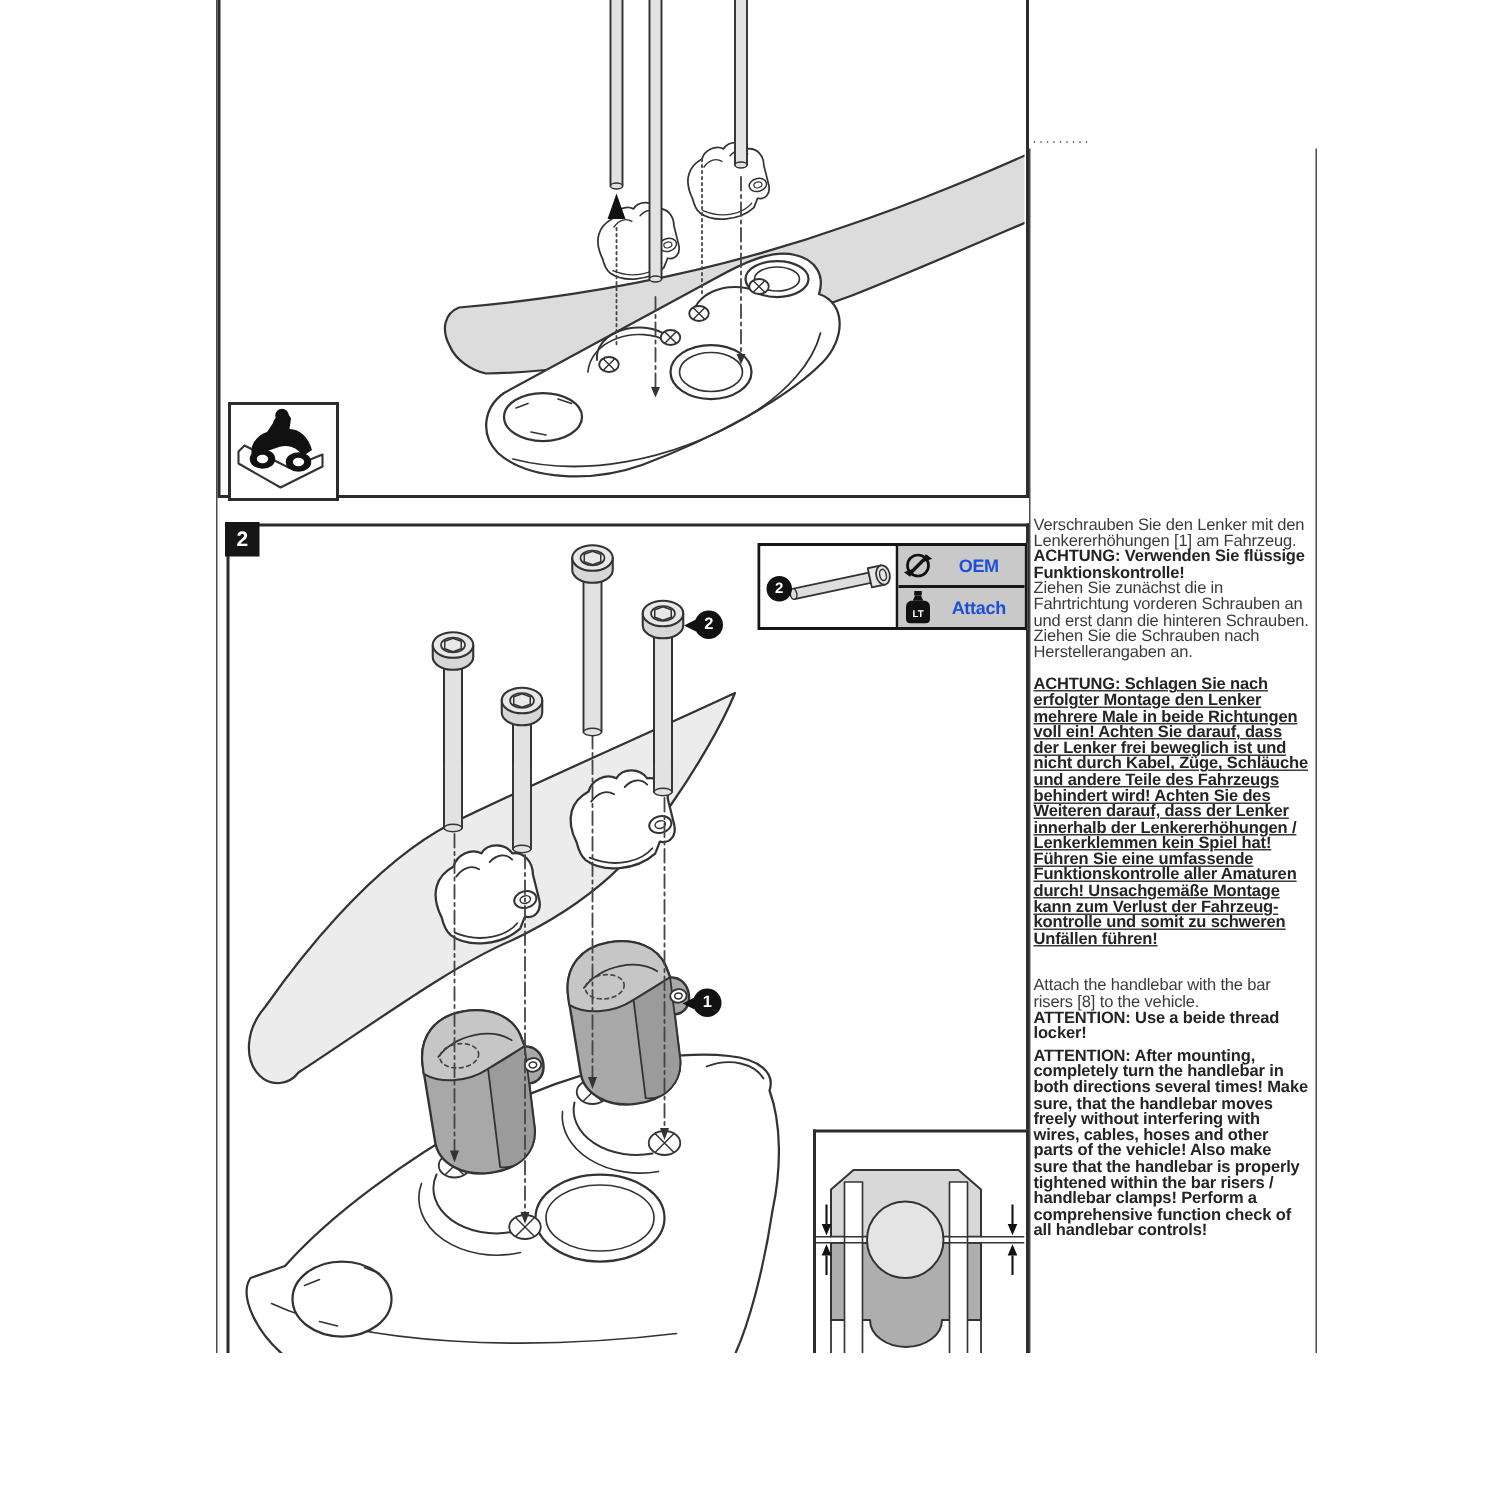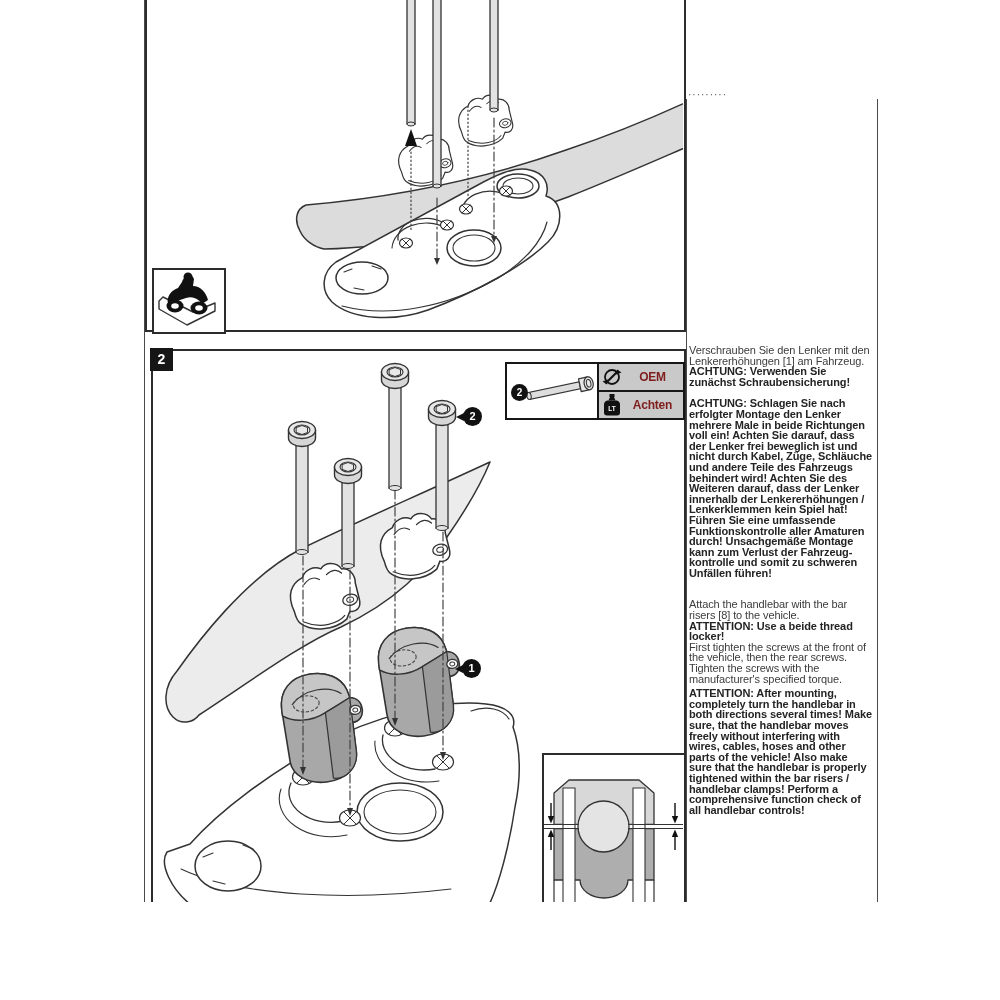--- a/index.html
+++ b/index.html
@@ -12,42 +12,42 @@
              color:#fff;font-weight:bold;font-size:14px;line-height:23px;text-align:center;z-index:6;}
   .absSvg{position:absolute;}
   
   .legend{position:absolute;left:505px;top:362px;width:176px;height:54px;border:2px solid #161616;
           background:#fff;display:flex;z-index:6;box-sizing:content-box;}
   .legend .partCell{flex:1;position:relative;background:#fff;}
   .legend .specCol{width:84px;border-left:2px solid #161616;display:flex;flex-direction:column;}
   .legend .specRow{flex:1;background:#c9c9c9;display:flex;align-items:center;}
   .legend .specRow.first{border-bottom:2px solid #161616;}
   .legend .icoBox{width:26px;display:flex;justify-content:center;}
-  .legend .specLabel{flex:1;text-align:center;font-weight:bold;font-size:12px;color:#7f1d1d;
+  .legend .specLabel{flex:1;text-align:center;font-weight:bold;font-size:12px;color:#1d4ed8;
                      letter-spacing:-0.2px;padding-right:3px;}
   .badge{position:absolute;width:17px;height:17px;border-radius:50%;background:#111;color:#fff;
          font-size:10px;font-weight:bold;line-height:17px;text-align:center;}
   
   .callout{position:absolute;width:19px;height:19px;border-radius:50%;background:#111;color:#fff;
            font-size:11px;font-weight:bold;line-height:19px;text-align:center;z-index:7;}
   .callout::before{content:"";position:absolute;left:-7px;top:5.5px;border-top:4px solid transparent;
            border-bottom:4px solid transparent;border-right:8px solid #111;}
   
   .motoBox{position:absolute;left:152px;top:268px;width:70px;height:62px;border:2px solid #2c2c2c;
            background:#fff;z-index:5;}
   
   .insetBox{position:absolute;left:542px;top:753px;width:140px;height:149px;
             border:2px solid #2c2c2c;border-bottom:none;background:#fff;z-index:5;}
   
   .textcol{position:absolute;left:689px;top:345px;width:184px;font-size:11px;line-height:10.6px;
            letter-spacing:-0.1px;color:#3b3b3b;z-index:4;}
   .textcol .seg{display:block;}
   .textcol .b{font-weight:bold;color:#242424;}
   .p-de1{margin:0 0 11px 0;}
-  .p-de2{margin:0 0 21px 0;}
+  .p-de2{margin:0 0 21px 0;text-decoration:underline;}
   .p-en1{margin:0 0 4px 0;}
   .p-en2{margin:0;}
   .clippedLine{position:absolute;left:688px;top:90px;width:60px;height:8px;overflow:hidden;
                font-size:10px;line-height:10px;color:#555;letter-spacing:1px;z-index:3;}
   .bottomMask{position:absolute;left:0;top:902px;width:1000px;height:98px;background:#fff;z-index:20;}
   svg{display:block;}
 </style>
 </head>
 <body>
 
@@ -310,21 +310,21 @@
       </div>
       <div class="specRow">
         <span class="icoBox">
           <svg width="16" height="22" viewBox="0 0 16 22">
             <rect x="5.5" y="0" width="5" height="3" fill="#111"></rect>
             <polygon points="6,3 10,3 11.5,6.5 4.5,6.5" fill="#111"></polygon>
             <path d="M3,6.5 h10 q3,1 3,4 v8 q0,3 -3,3 h-10 q-3,0 -3,-3 v-8 q0,-3 3,-4 z" fill="#111"></path>
             <text x="8" y="17" text-anchor="middle" font-size="6.5" font-weight="bold" fill="#fff" font-family="Liberation Sans, sans-serif">LT</text>
           </svg>
         </span>
-        <span class="specLabel">Achten</span>
+        <span class="specLabel">Attach</span>
       </div>
     </div>
   </div>
 
   <div class="insetBox">
     <svg width="139" height="148" viewBox="0 0 139 148">
       <g stroke="#333" stroke-width="1.3" stroke-linejoin="round" fill="none">
         <path d="M10,69.5 L10,38 L25,25 L95,25 L110,38 L110,69.5 Z" fill="#d8d8d8"></path>
         <path d="M10,73.5 L110,73.5 L110,125 L84,125 A24,18 0 0 1 36,125 L10,125 Z" fill="#aeaeae"></path>
         <path d="M10,125 V148 M110,125 V148" stroke-width="1.2"></path>
@@ -342,29 +342,29 @@
         <polygon points="3.8,82 10.2,82 7,74.5"></polygon>
         <polygon points="127.8,61 134.2,61 131,68.5"></polygon>
         <polygon points="127.8,82 134.2,82 131,74.5"></polygon>
       </g>
     </svg>
   </div>
 
   <div class="textcol">
     <p class="p-de1">
       <span class="seg">Verschrauben Sie den Lenker mit den Lenkererhöhungen [1] am Fahrzeug.</span>
-      <span class="seg b">ACHTUNG: Verwenden Sie zunächst Schraubensicherung!</span>
+      <span class="seg b">ACHTUNG: Verwenden Sie flüssige Funktionskontrolle!</span>
+      <span class="seg">Ziehen Sie zunächst die in Fahrtrichtung vorderen Schrauben an und erst dann die hinteren Schrauben. Ziehen Sie die Schrauben nach Herstellerangaben an.</span>
     </p>
     <p class="p-de2">
       <span class="seg b">ACHTUNG: Schlagen Sie nach erfolgter Montage den Lenker mehrere Male in beide Richtungen voll ein! Achten Sie darauf, dass der Lenker frei beweglich ist und nicht durch Kabel, Züge, Schläuche und andere Teile des Fahrzeugs behindert wird! Achten Sie des Weiteren darauf, dass der Lenker innerhalb der Lenkererhöhungen / Lenkerklemmen kein Spiel hat! Führen Sie eine umfassende Funktionskontrolle aller Amaturen durch! Unsachgemäße Montage kann zum Verlust der Fahrzeug-kontrolle und somit zu schweren Unfällen führen!</span>
     </p>
     <p class="p-en1">
       <span class="seg">Attach the handlebar with the bar risers [8] to the vehicle.</span>
       <span class="seg b">ATTENTION: Use a beide thread locker!</span>
-      <span class="seg">First tighten the screws at the front of the vehicle, then the rear screws. Tighten the screws with the manufacturer's specified torque.</span>
     </p>
     <p class="p-en2">
       <span class="seg b">ATTENTION: After mounting, completely turn the handlebar in both directions several times! Make sure, that the handlebar moves freely without interfering with wires, cables, hoses and other parts of the vehicle! Also make sure that the handlebar is properly tightened within the bar risers / handlebar clamps! Perform a comprehensive function check of all handlebar controls!</span>
     </p>
   </div>
 
   <div class="bottomMask"></div>
 </div>
 
 </body></html>

